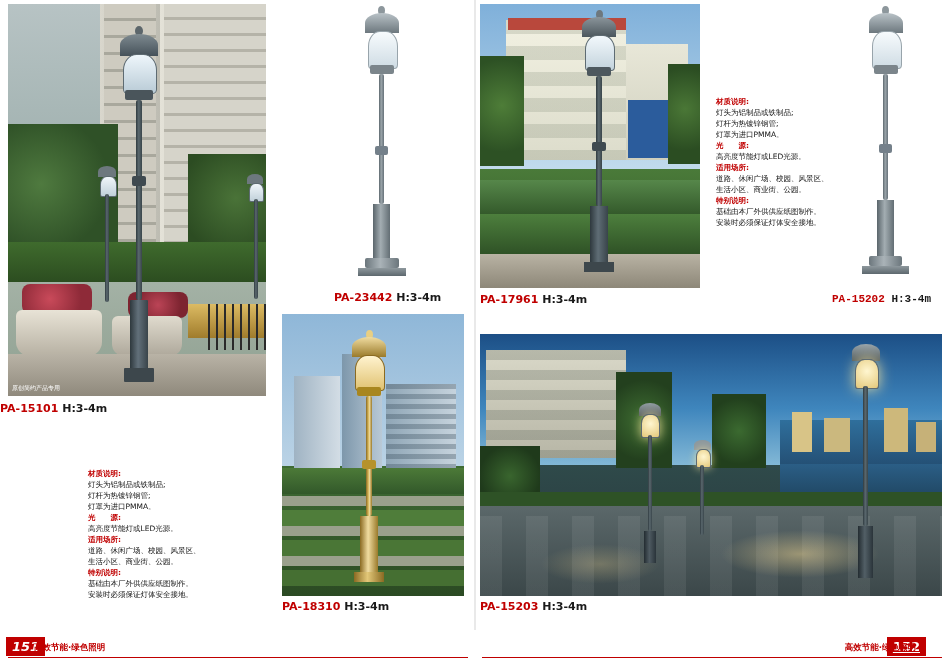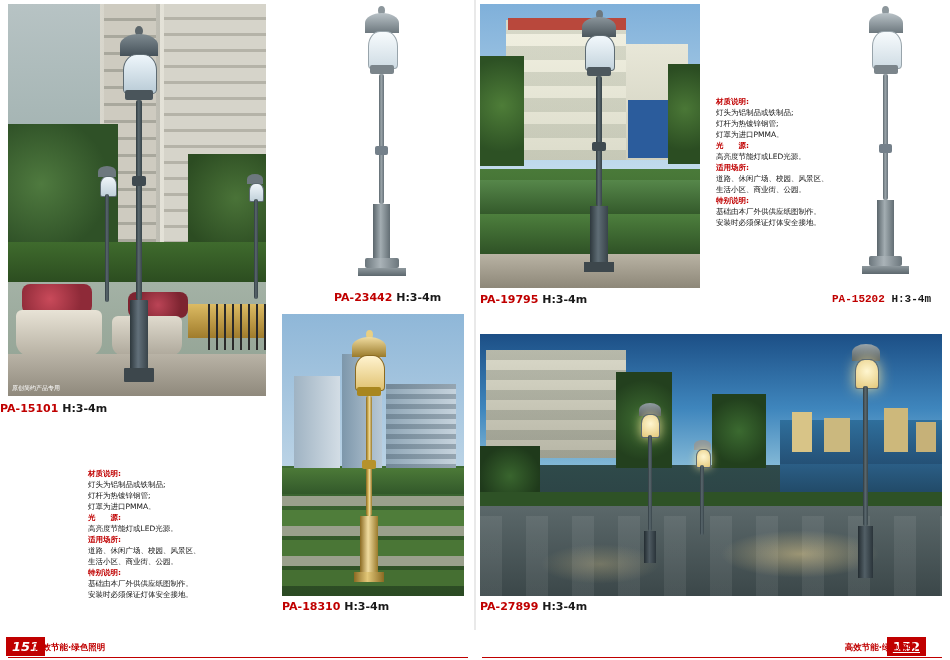--- a/index.html
+++ b/index.html
@@ -190,21 +190,21 @@
       <div class="cap" style="left:18px;top:7px;width:34px;height:20px;background:linear-gradient(180deg,#8b959b,#4c575d);"></div>
       <div class="glass" style="left:21px;top:25px;width:28px;height:34px;background:linear-gradient(180deg,#f2f8fc,#c3d3dc);border:1px solid #5e6b72;"></div>
       <div style="position:absolute;left:23px;top:57px;width:24px;height:9px;background:#4d585e;border-radius:2px;"></div>
       <div class="pole dark" style="left:32px;top:66px;width:6px;height:130px;"></div>
       <div style="position:absolute;left:28px;top:132px;width:14px;height:9px;background:#3f4a50;border-radius:2px;"></div>
       <div style="position:absolute;left:26px;top:196px;width:18px;height:58px;background:linear-gradient(90deg,#2e383d,#5f6d75 45%,#39444a);"></div>
       <div style="position:absolute;left:20px;top:252px;width:30px;height:10px;background:#3d474c;"></div>
     </div>
   </div>
   <div class="caption" style="left:480px;top:293px;">
-    <span>PA-19795</span>
+    <span>PA-17961</span>
     <span class="h">H:3-4m</span>
   </div>
 
   <div style="position:absolute;left:830px;top:4px;width:110px;height:284px;background:#ffffff;">
     <div class="lamp" style="left:20px;top:2px;width:70px;height:278px;">
       <div class="finial" style="left:32px;top:0;width:7px;height:9px;background:#8d979c;"></div>
       <div class="cap" style="left:19px;top:7px;width:34px;height:20px;background:linear-gradient(180deg,#b9c2c7,#6d787e);"></div>
       <div class="glass" style="left:22px;top:25px;width:28px;height:36px;background:linear-gradient(180deg,#f7fbfd,#cfdce4);border:1px solid #98a4ab;"></div>
       <div style="position:absolute;left:24px;top:59px;width:24px;height:9px;background:#7b858b;border-radius:2px;"></div>
       <div class="pole" style="left:33px;top:68px;width:5px;height:126px;background:linear-gradient(90deg,#5d686e,#9aa4a9 45%,#67727a);"></div>
@@ -272,21 +272,21 @@
       <div class="pole dark" style="left:20px;top:35px;width:4px;height:96px;"></div>
       <div style="position:absolute;left:16px;top:131px;width:12px;height:32px;background:linear-gradient(90deg,#232c31,#4e5a61 45%,#2a343a);"></div>
     </div>
     <div class="lamp" style="left:206px;top:104px;width:34px;height:118px;">
       <div class="cap" style="left:8px;top:2px;width:17px;height:10px;background:#8d989e;"></div>
       <div class="glass" style="left:10px;top:11px;width:13px;height:17px;background:radial-gradient(circle at 50% 40%,#fff6d0,#e4c87a);border:1px solid #5e6b72;box-shadow:0 0 9px rgba(255,235,160,.75);"></div>
       <div class="pole dark" style="left:14px;top:27px;width:4px;height:70px;"></div>
     </div>
   </div>
   <div class="caption" style="left:480px;top:600px;">
-    <span>PA-27899</span>
+    <span>PA-15203</span>
     <span class="h">H:3-4m</span>
   </div>
 
 
   <div class="footer">
     <div class="fline" style="left:8px;width:460px;"></div>
     <div class="fline" style="right:8px;width:460px;"></div>
     <div class="pagenum" style="left:6px;font-style:italic;">151</div>
     <div class="ftext" style="left:34px;">高效节能·绿色照明</div>
     <div class="pagenum" style="right:24px;text-decoration:underline;">152</div>

